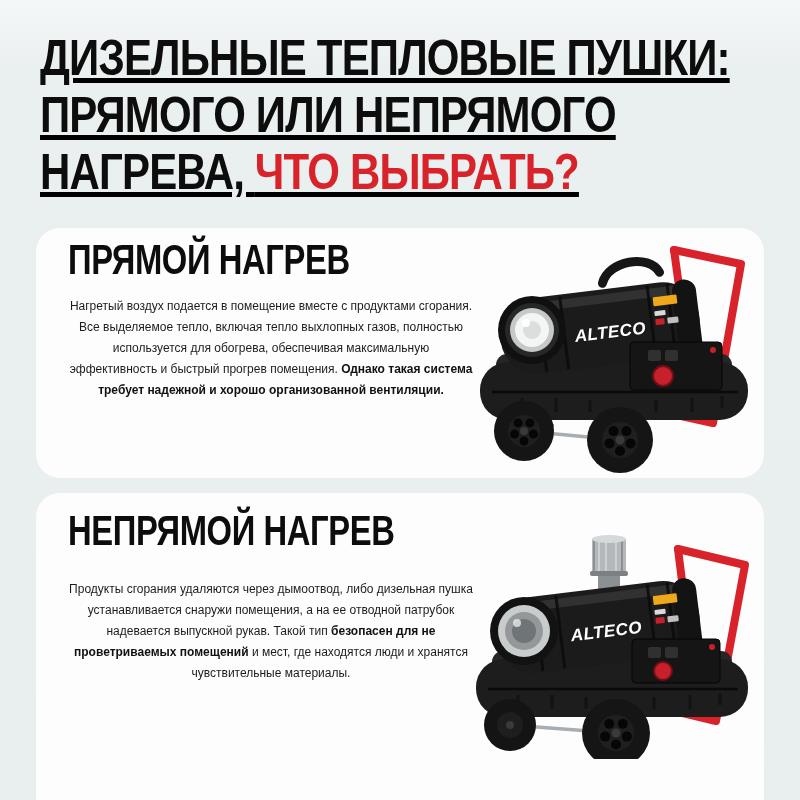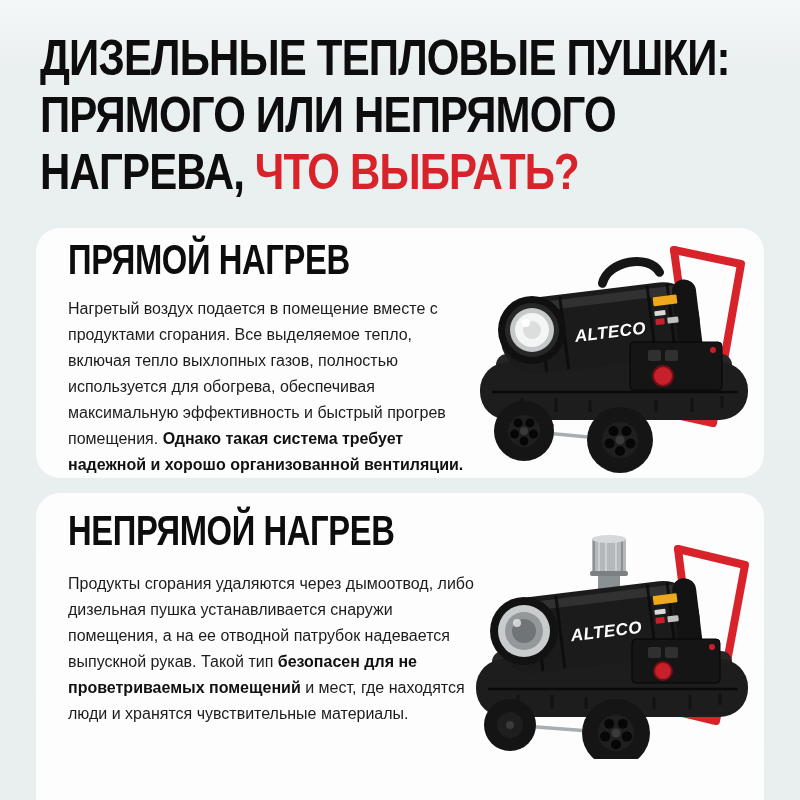--- a/index.html
+++ b/index.html
@@ -5,21 +5,21 @@
   html,body{margin:0;padding:0;}
   .page{
     position:relative;
     width:800px;height:800px;
     overflow:hidden;
     background:linear-gradient(180deg,#f4f7f7 0%,#eaefef 70px,#e9eeee 100%);
     font-family:"Liberation Sans",sans-serif;
   }
   
   .title-block{
-    position:absolute;left:40px;top:30px;width:760px;
+    position:absolute;left:40px;top:30px;width:760px;text-decoration:underline;
   }
   .title-line{
     font-weight:700;
     font-size:50px;
     line-height:57px;
     color:#0d0d0d;
     letter-spacing:-1px;
     white-space:nowrap;
     transform:scaleX(0.84);
     transform-origin:0 50%;
@@ -40,25 +40,26 @@
     line-height:44px;
     color:#0d0d0d;
     letter-spacing:-0.5px;
     white-space:nowrap;
     transform:scaleX(0.78);
     transform-origin:0 50%;
   }
   .card-body{
     margin:14px 0 0 0;
     width:406px;
-    font-size:16px;
-    line-height:26px;
+    font-size:12px;
+    line-height:21px;
     color:#1c1c1c;
-  }
-  .card2 .card-body{margin-top:18px;}
+    text-align:center;
+  }
+  .card2 .card-body{margin-top:26px;}
   .card-body b{font-weight:700;color:#111;}
   
   .heater{
     position:absolute;width:312px;height:240px;
   }
   .card1 .heater{left:424px;top:6px;}
   .card2 .heater{left:422px;top:26px;}
   svg text{
     font-family:"Liberation Sans",sans-serif;
   }

